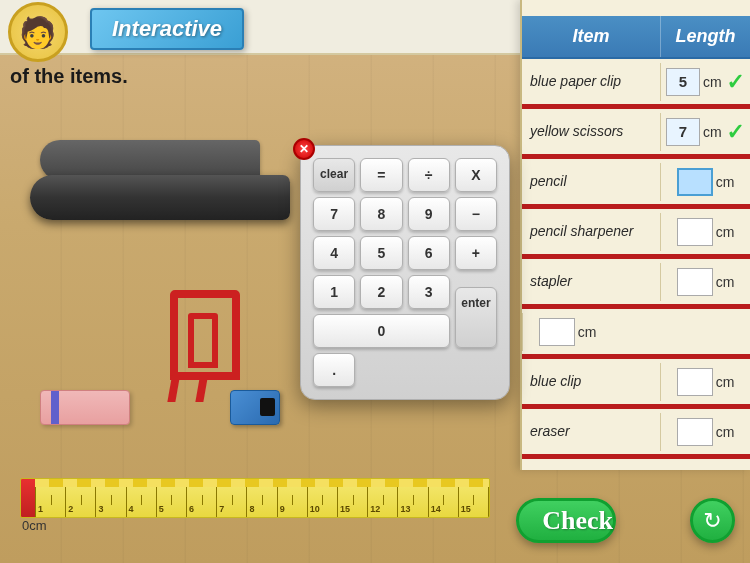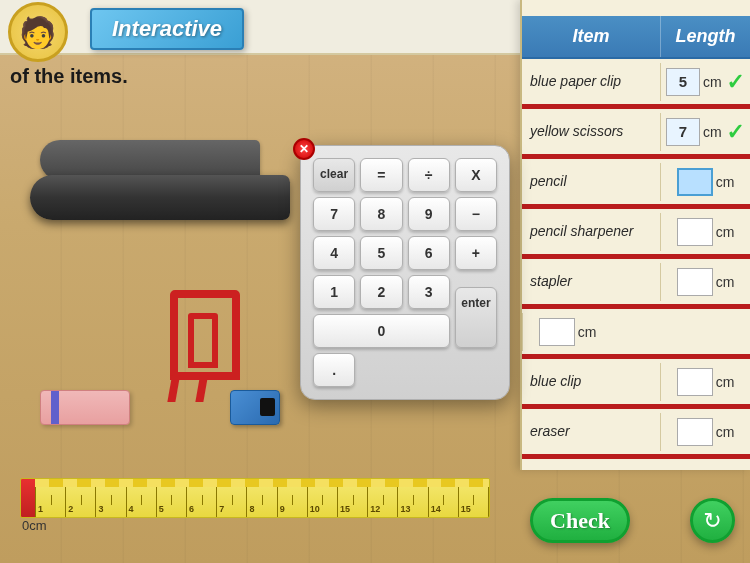--- a/index.html
+++ b/index.html
@@ -432,31 +432,31 @@
     }
     .numpad-btn.special {
       background: linear-gradient(180deg, #e8e8e8, #d0d0d0);
       font-size: 12px;
     }
 
     
     .check-button {
       position: absolute;
       bottom: 20px;
-      right: 120px;
+      right: 134px;
       width: 100px;
       height: 45px;
       background: linear-gradient(180deg, #40d060, #20b040);
       border-radius: 25px;
       border: 3px solid #10a030;
       display: flex;
       align-items: center;
-      justify-content: center;
+      justify-content: flex-end;
       color: white;
-      font-size: 22px;
+      font-size: 26px;
       font-weight: bold;
       font-family: 'Comic Sans MS', cursive;
       cursor: pointer;
       box-shadow: 0 4px 8px rgba(0,0,0,0.3);
       text-shadow: 1px 1px 2px rgba(0,0,0,0.3);
     }
 
     
     .refresh-button {
       position: absolute;

